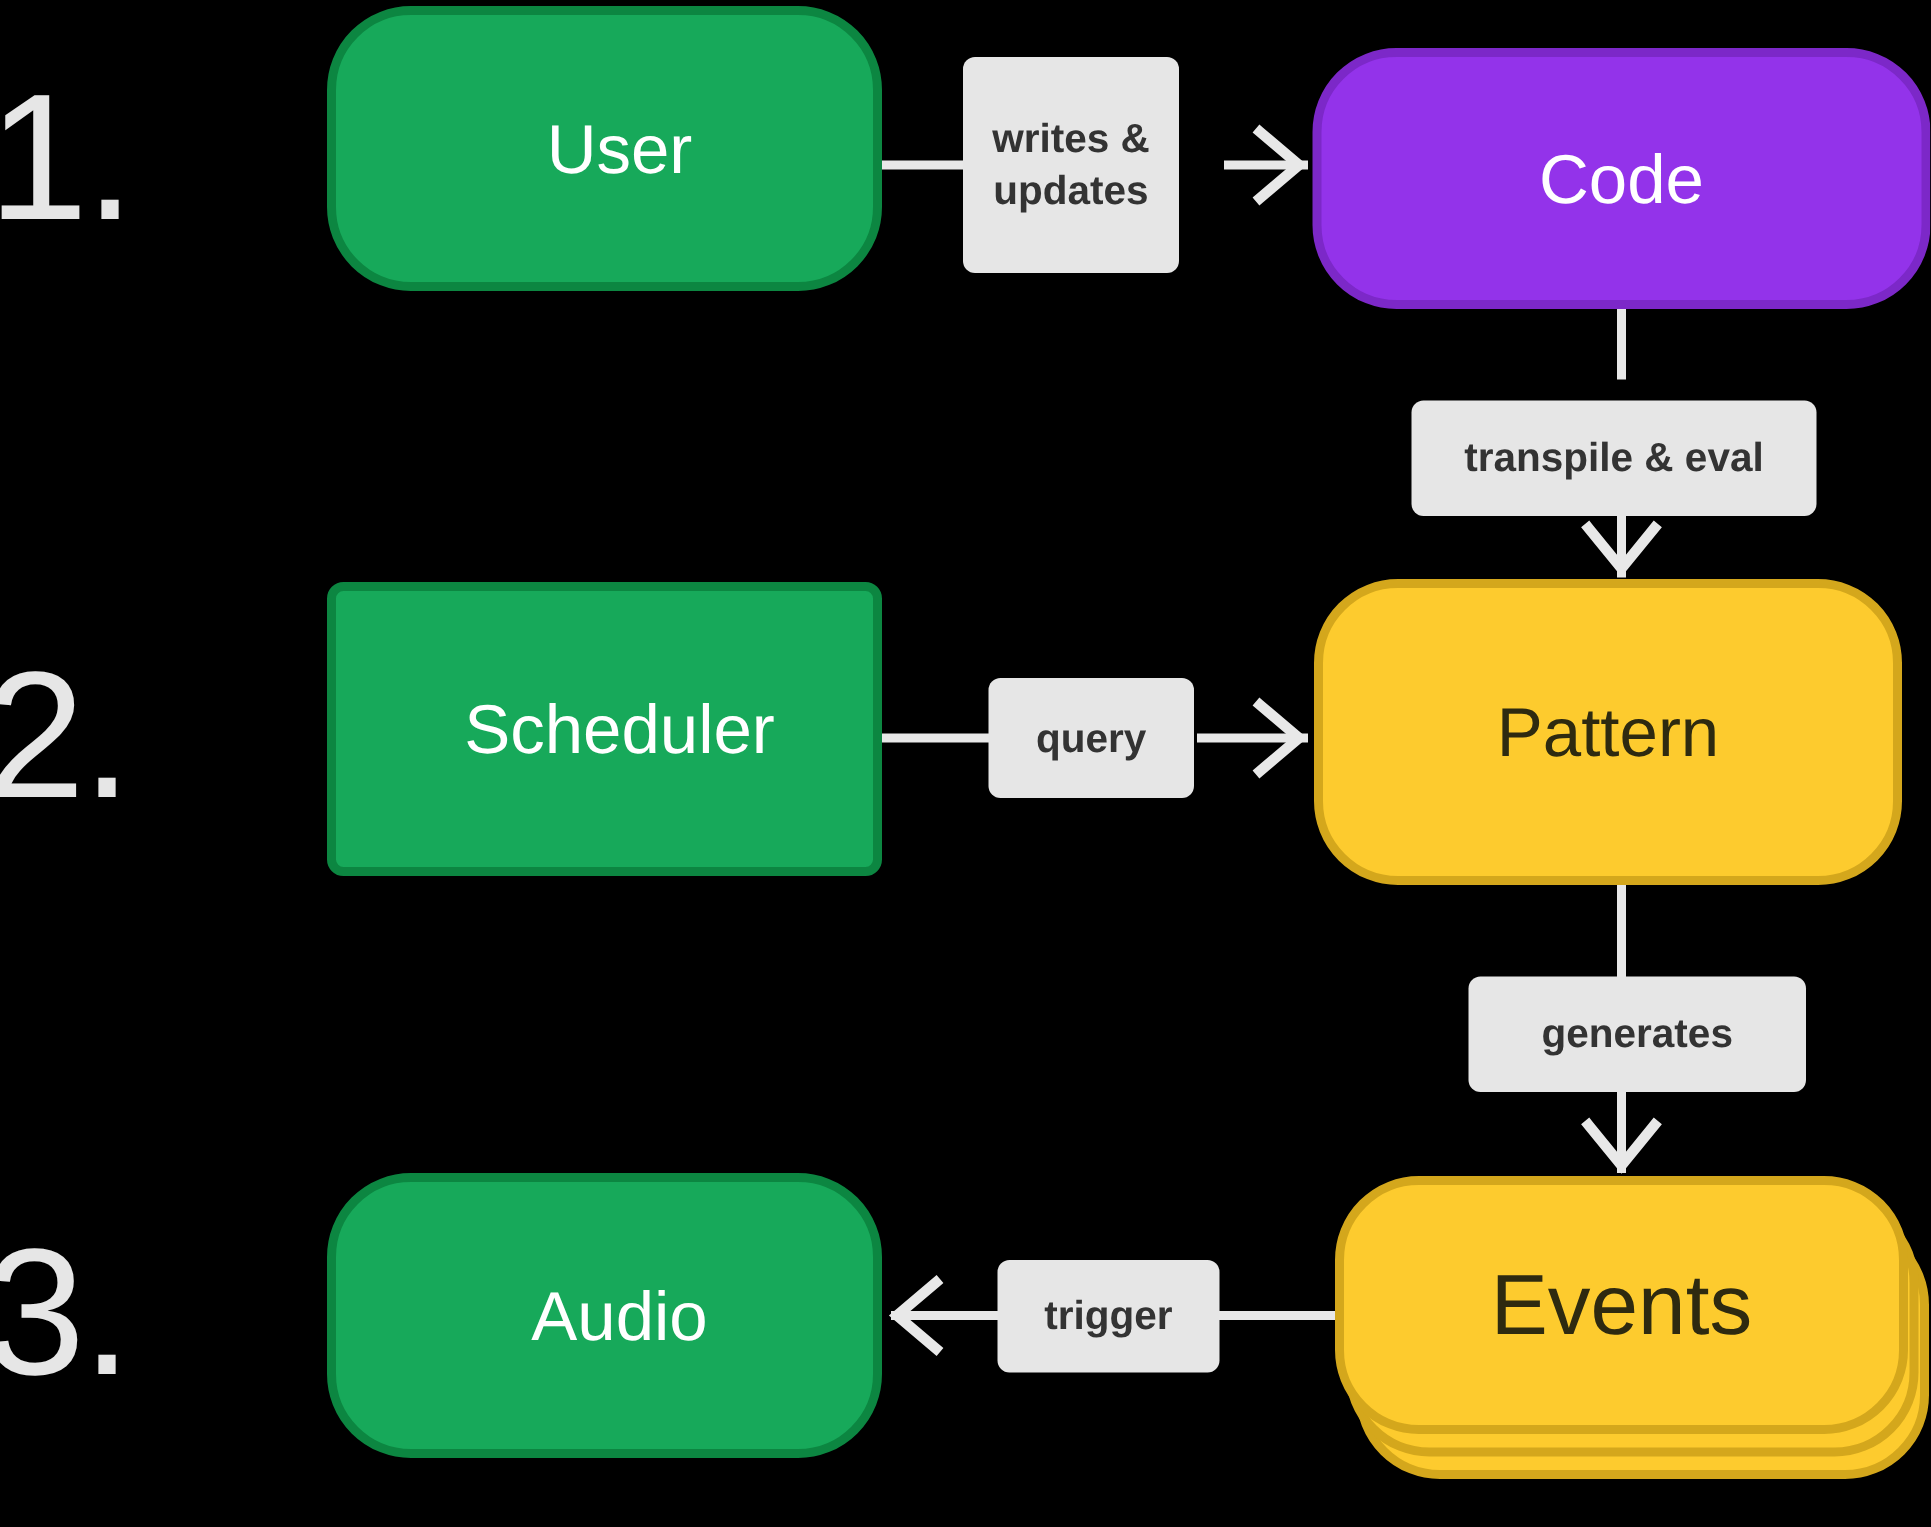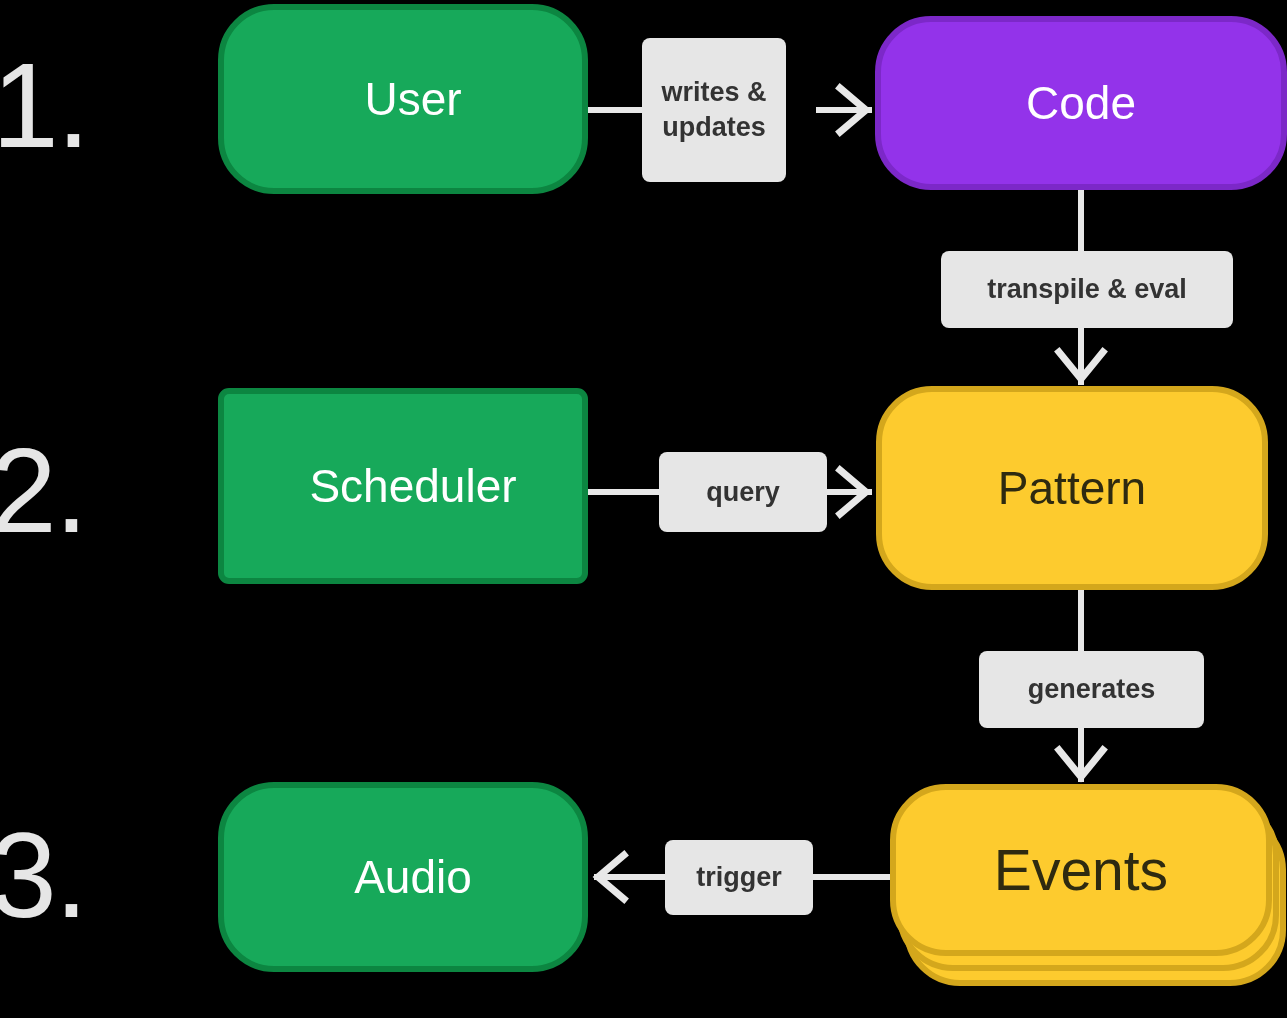--- a/index.html
+++ b/index.html
@@ -165,21 +165,21 @@
       <line class="edge-line" x1="898" y1="877" x2="812" y2="877"></line>
       <line class="edge-line" x1="666" y1="877" x2="594" y2="877"></line>
       <polyline class="edge-head" points="624,855 598,877 624,899"></polyline>
     </g>
   </svg>
 
   <div class="node green" style="left:218px; top:4px; width:370px; height:190px;">
     <span>User</span>
   </div>
 
-  <div class="node purple" style="left:875px; top:16px; width:412px; height:174px;">
+  <div class="node purple" style="left:875px; top:32px; width:412px; height:174px;">
     <span>Code</span>
   </div>
 
   <div class="node green" style="left:218px; top:388px; width:370px; height:196px;border-radius:11px;">
     <span>Scheduler</span>
   </div>
 
   <div class="node yellow" style="left:876px; top:386px; width:392px; height:204px;">
     <span>Pattern</span>
   </div>
@@ -192,21 +192,21 @@
     <div class="stack-layer" style="left:14px; top:30px; width:382px; height:172px;"></div>
     <div class="stack-layer" style="left:7px; top:15px; width:382px; height:172px;"></div>
     <div class="stack-face" style="left:0px; top:0px; width:382px; height:172px;">
       <span>Events</span>
     </div>
   </div>
 
   <div class="edge-label" style="left:642px; top:38px; width:144px; height:144px;">writes &amp;
 updates</div>
 
-  <div class="edge-label" style="left:941px; top:251px; width:292px; height:77px;">transpile &amp; eval</div>
-
-  <div class="edge-label" style="left:659px; top:452px; width:168px; height:80px;">query</div>
+  <div class="edge-label" style="left:941px; top:267px; width:270px; height:77px;">transpile &amp; eval</div>
+
+  <div class="edge-label" style="left:659px; top:452px; width:137px; height:80px;">query</div>
 
   <div class="edge-label" style="left:979px; top:651px; width:225px; height:77px;">generates</div>
 
   <div class="edge-label" style="left:665px; top:840px; width:148px; height:75px;text-align:right;">trigger</div>
 
 </div>
 
 </body></html>

